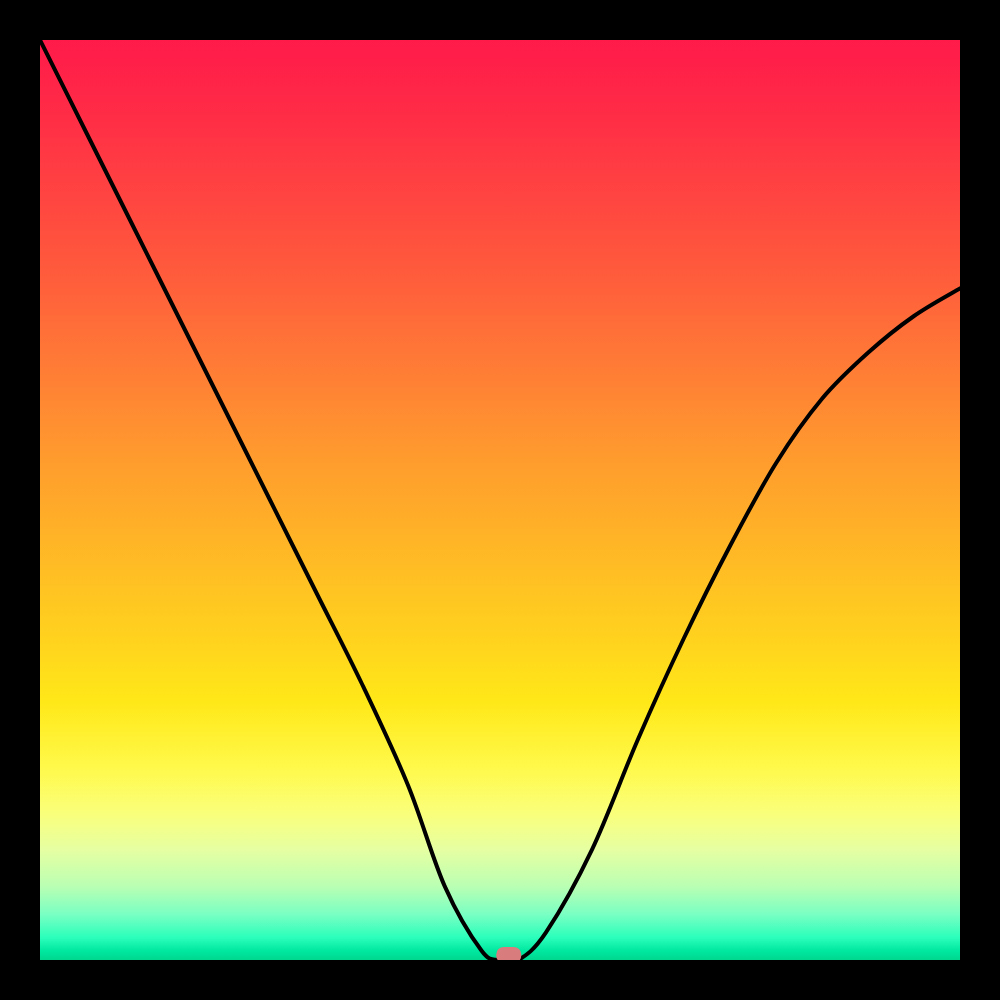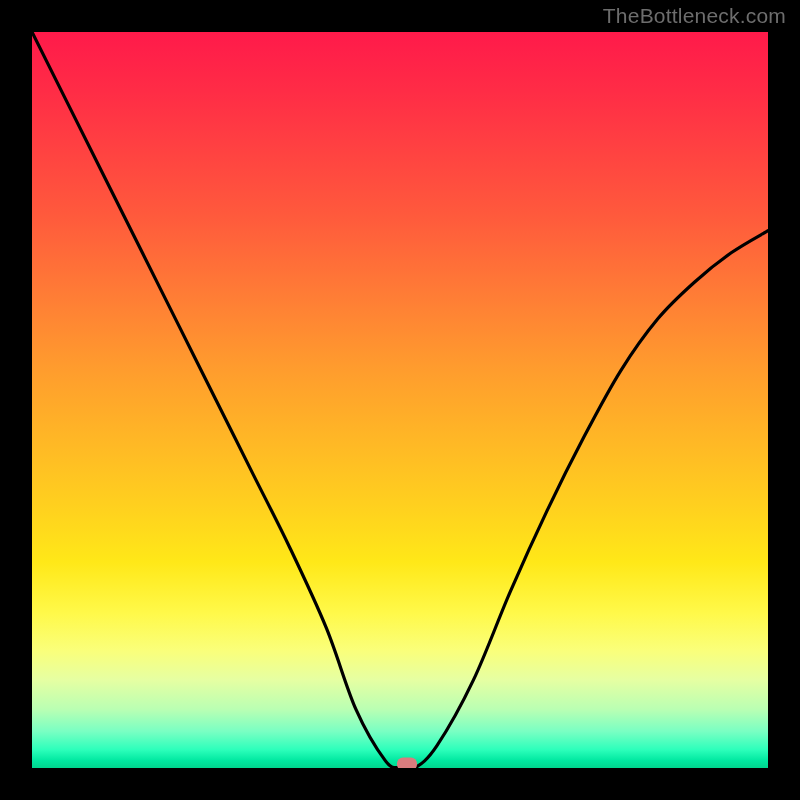--- a/index.html
+++ b/index.html
@@ -75,21 +75,20 @@
     background: #d97c7e;
     z-index: 2;
     transform: translate(-50%, -50%);
   }
 </style>
 </head>
 <body>
 
 <div class="outer">
 
-  <div class="watermark">TheBottleneck.com</div>
 
   <div class="plot">
     <div class="gradient"></div>
 
     <svg class="curve" viewBox="0 0 736 736" preserveAspectRatio="none">
       <path fill="none" stroke="#000" stroke-width="3.2" stroke-linecap="round" d="M 0 0 C 6.133333333333334 12.266666666666671, 24.53333333333334 49.066666666666706, 36.800000000000004 73.60000000000002 C 49.06666666666667 98.13333333333334, 61.33333333333334 122.66666666666659, 73.60000000000001 147.19999999999993 C 85.86666666666667 171.73333333333326, 98.13333333333333 196.2666666666667, 110.39999999999999 220.80000000000007 C 122.66666666666666 245.33333333333343, 134.93333333333334 269.86666666666673, 147.20000000000002 294.40000000000003 C 159.4666666666667 318.93333333333334, 171.73333333333335 343.4666666666667, 184 368 C 196.26666666666665 392.5333333333333, 208.53333333333333 417.0666666666666, 220.79999999999998 441.59999999999997 C 233.06666666666663 466.1333333333333, 245.3333333333333 489.44000000000005, 257.59999999999997 515.2 C 269.8666666666666 540.96, 283.36 569.1733333333333, 294.40000000000003 596.16 C 305.44000000000005 623.1466666666666, 314.02666666666664 655.04, 323.84 677.12 C 333.6533333333333 699.2, 345.91999999999996 718.8266666666666, 353.28 728.64 C 360.64 738.4533333333334, 363.0933333333333 734.7733333333333, 368 736 C 372.9066666666667 737.2266666666667, 376.5866666666667 739.6800000000001, 382.72 736 C 388.85333333333335 732.3199999999999, 394.9866666666667 728.64, 404.8 713.92 C 414.61333333333334 699.1999999999999, 429.3333333333333 673.44, 441.59999999999997 647.6800000000001 C 453.8666666666666 621.9200000000001, 466.1333333333334 587.5733333333334, 478.40000000000003 559.36 C 490.6666666666667 531.1466666666666, 502.9333333333333 504.16, 515.1999999999999 478.40000000000003 C 527.4666666666666 452.64000000000004, 539.7333333333333 428.1066666666667, 552 404.8 C 564.2666666666667 381.49333333333334, 576.5333333333334 358.1866666666666, 588.8000000000001 338.55999999999995 C 601.0666666666667 318.9333333333333, 613.3333333333334 301.76, 625.6 287.04 C 637.8666666666667 272.32000000000005, 650.1333333333333 261.28, 662.4 250.23999999999995 C 674.6666666666666 239.19999999999996, 686.9333333333333 229.3866666666667, 699.1999999999999 220.80000000000007 C 711.4666666666666 212.21333333333342, 729.8666666666667 202.40000000000003, 736 198.72000000000003"></path>
     </svg>
 
     <div class="marker" style="left: 375.36px; top: 732px;"></div>
   </div>

